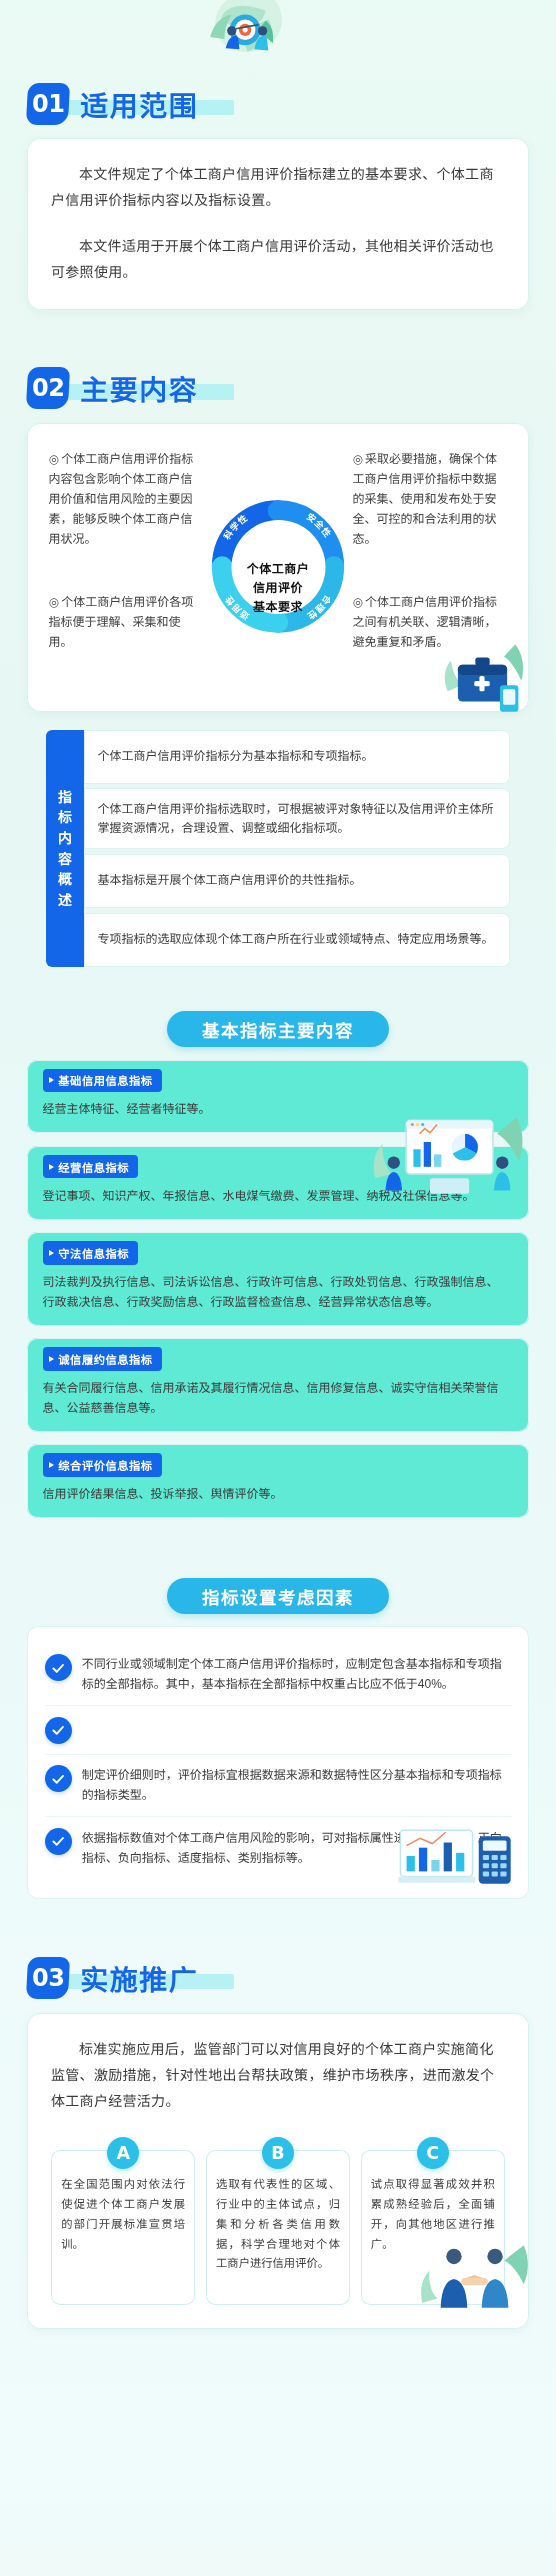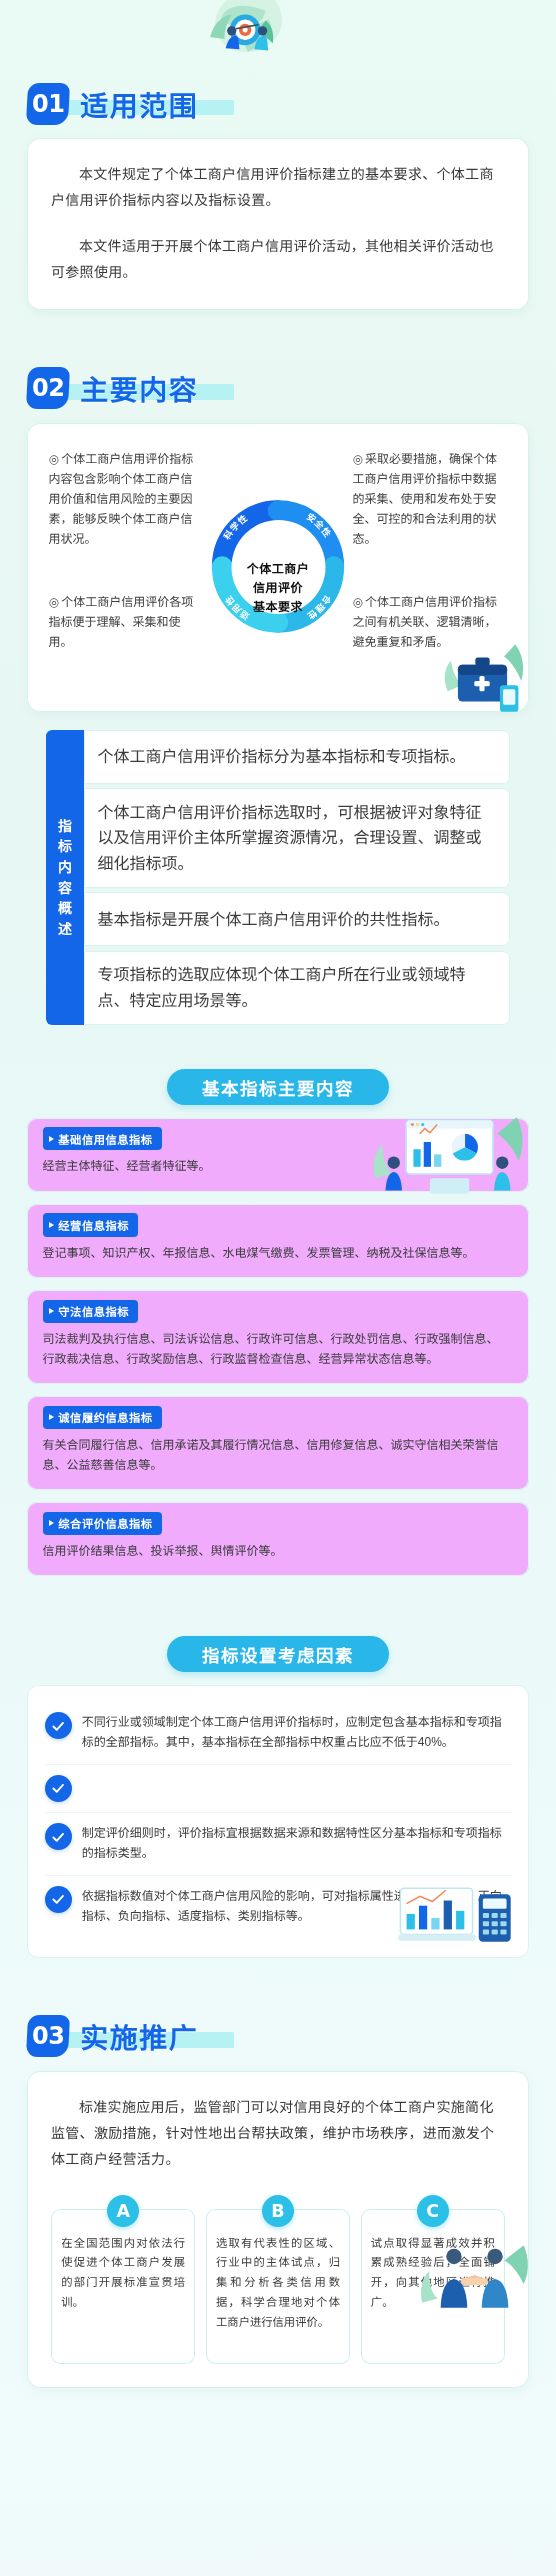--- a/index.html
+++ b/index.html
@@ -173,21 +173,21 @@
     font-size: 14px;
     font-weight: 700;
     line-height: 1;
   }
   .overview .rows { flex: 1; display: flex; flex-direction: column; gap: 4.6px; }
   .ov-row {
     background: #ffffff;
     border-radius: 0 7.2px 7.2px 0;
     box-shadow: 0 0 0 1px #d9f3f0 inset;
     padding: 11.3px 13.4px;
-    font-size: 16px;
+    font-size: 12px;
     line-height: 1.6;
     color: #3c3c3c;
     min-height: 54px;
     display: flex; align-items: center;
   }
 
   
   .pill-title {
     margin: 24px auto 0;
     width: 222px;
@@ -201,26 +201,25 @@
     display: flex; align-items: center; justify-content: center;
     box-shadow: 0 3.1px 7.2px rgba(41,182,232,.28);
     position: relative;
     z-index: 4;
   }
 
   
   .ind-card {
     position: relative;
     margin: 12.4px 27px 0 27px;
-    background: #f0abfc;
+    background: #5eead4;
     border-radius: 10.3px;
     box-shadow: 0 0 0 1px #ddf3f3 inset;
     padding: 9.3px 15.5px 13.4px 15.5px;
     z-index: 3;
-    font-family: Liberation Mono, monospace;
   }
   .ind-tag {
     display: inline-flex;
     align-items: center;
     gap: 4.1px;
     background: #1366e8;
     color: #fff;
     font-size: 11.3px;
     font-weight: 700;
     border-radius: 4.1px;

